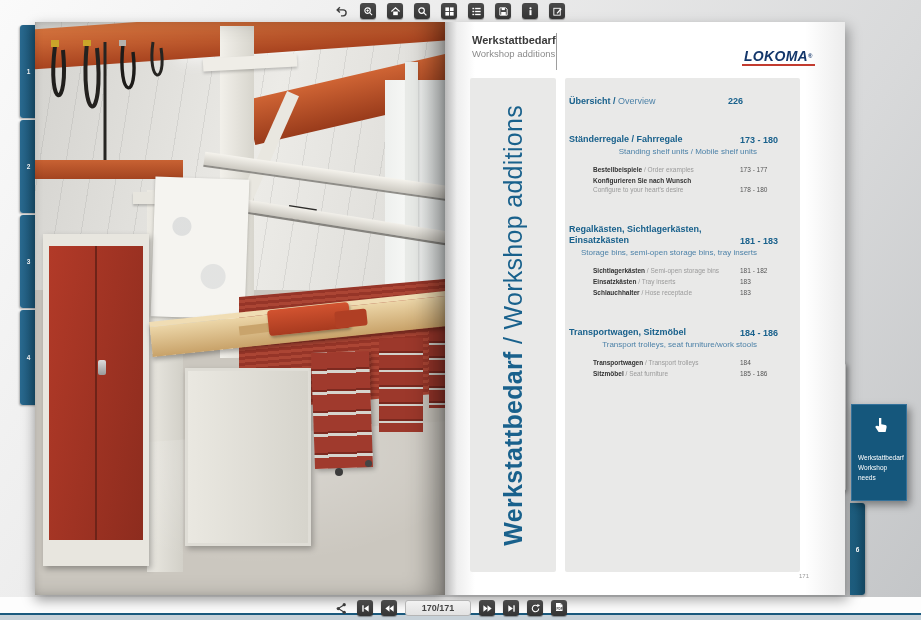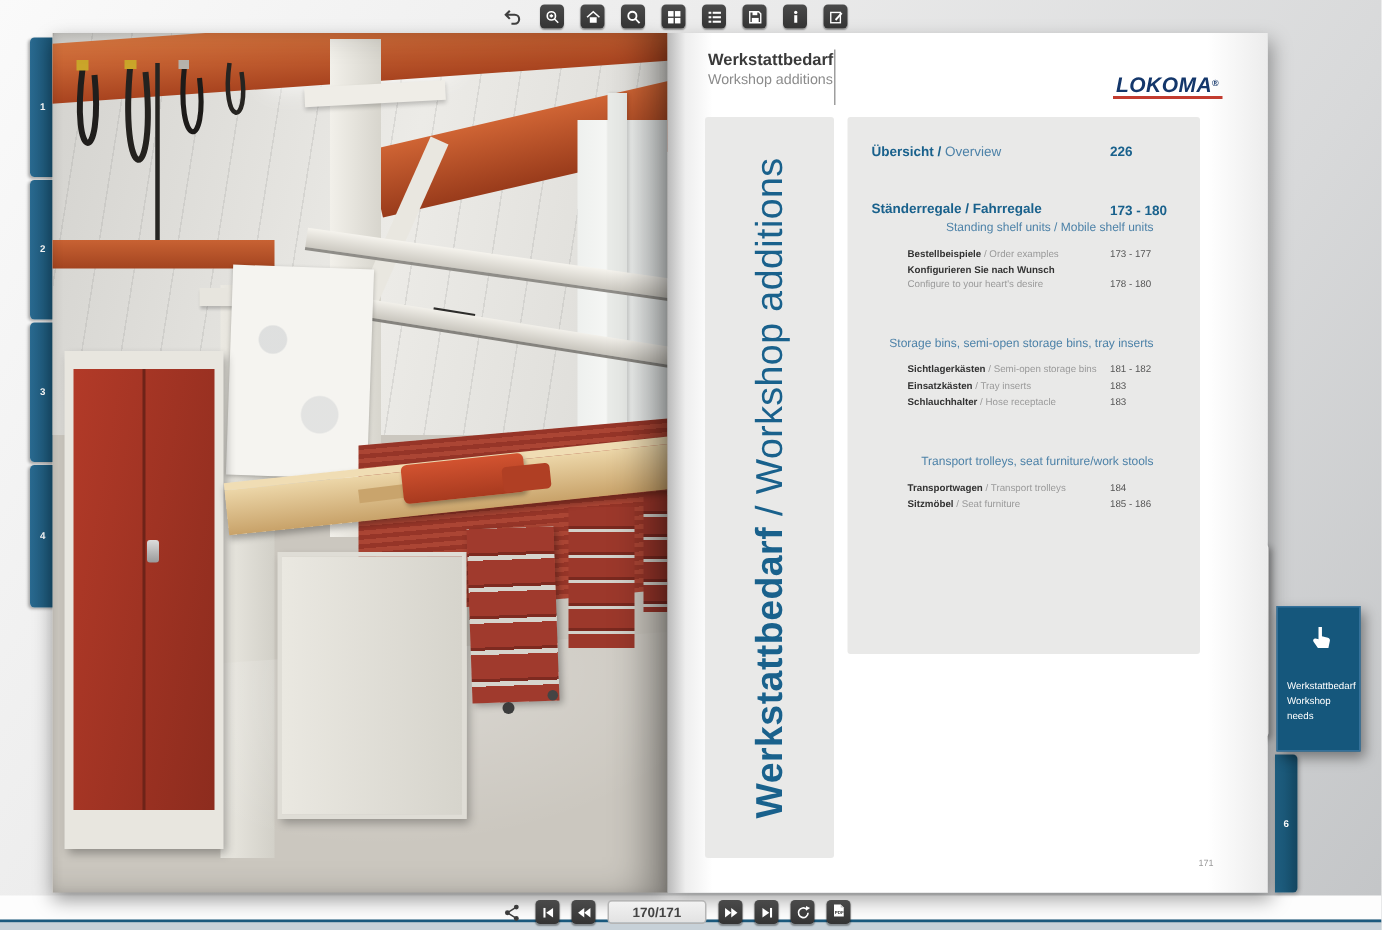--- a/index.html
+++ b/index.html
@@ -102,22 +102,22 @@
   .hdr-en{position:absolute;left:27px;top:26px;font-size:9.5px;color:#8b8b8b;}
   .hdr-div{position:absolute;left:111px;top:11px;width:1px;height:37px;background:#9e9e9e;}
   .logo{position:absolute;left:297px;top:27px;color:#14376b;font-size:14px;font-style:italic;font-weight:800;
         letter-spacing:.3px;border-bottom:2px solid #c23b2f;padding:0 2px 1px 2px;line-height:14px;}
   .logo sup{font-size:6px;font-style:normal;vertical-align:top;}
   .spine-panel{position:absolute;left:25px;top:56px;width:86px;height:494px;background:#e9e9e8;border-radius:2px;
         display:flex;align-items:center;justify-content:center;}
   .spine-text{writing-mode:vertical-rl;transform:rotate(180deg);white-space:nowrap;
         font-size:25px;color:#19618c;letter-spacing:.3px;}
   .spine-text .b{font-weight:bold;}
-  .toc-panel{position:absolute;left:120px;top:56px;width:235px;height:358px;background:#e9e9e8;border-radius:2px;
-        box-sizing:border-box;padding:18px 10px 0 16px;}
+  .toc-panel{position:absolute;left:120px;top:56px;width:235px;height:494px;background:#e9e9e8;border-radius:2px;
+        box-sizing:border-box;padding:18px 10px 0 4px;}
   .toc-row{display:flex;align-items:flex-end;margin-bottom:28px;}
   .toc-row .txt{width:155px;font-size:9px;color:#19618c;}
   .toc-row .txt .de{font-weight:bold;}
   .toc-row .txt .en-inline{color:#4d82a8;}
   .pg{flex:0 0 50px;margin-left:4px;font-size:9px;font-weight:bold;color:#19618c;}
   .toc-section{margin-bottom:30px;}
   .sec-head{display:flex;align-items:flex-end;gap:16px;}
   .sec-head .de{width:155px;font-size:9px;font-weight:bold;color:#19618c;line-height:11px;}
   .sec-en{width:188px;font-size:8px;color:#4d82a8;line-height:10px;margin-top:2px;text-align:right;}
   .subs{margin:8px 0 0 24px;}
@@ -321,38 +321,46 @@
           <div class="spg">173 - 177</div>
         </div>
         <div class="sub">
           <div class="stxt"><b>Konfigurieren Sie nach Wunsch</b><span class="block">Configure to your heart's desire</span></div>
           <div class="spg">178 - 180</div>
         </div>
       </div>
     </div>
 
     <div class="toc-section">
+      <div class="sec-head">
+          <div class="de">Regalkästen, Sichtlagerkästen, Einsatzkästen</div>
+          <div class="pg">181 - 183</div>
+        </div>
       <div class="sec-en">Storage bins, semi-open storage bins, tray inserts</div>
       <div class="subs">
         <div class="sub">
           <div class="stxt"><b>Sichtlagerkästen</b><span> / </span><span>Semi-open storage bins</span></div>
           <div class="spg">181 - 182</div>
         </div>
         <div class="sub">
           <div class="stxt"><b>Einsatzkästen</b><span> / </span><span>Tray inserts</span></div>
           <div class="spg">183</div>
         </div>
         <div class="sub">
           <div class="stxt"><b>Schlauchhalter</b><span> / </span><span>Hose receptacle</span></div>
           <div class="spg">183</div>
         </div>
       </div>
     </div>
 
     <div class="toc-section">
+      <div class="sec-head">
+          <div class="de">Transportwagen, Sitzmöbel</div>
+          <div class="pg">184 - 186</div>
+        </div>
       <div class="sec-en">Transport trolleys, seat furniture/work stools</div>
       <div class="subs">
         <div class="sub">
           <div class="stxt"><b>Transportwagen</b><span> / </span><span>Transport trolleys</span></div>
           <div class="spg">184</div>
         </div>
         <div class="sub">
           <div class="stxt"><b>Sitzmöbel</b><span> / </span><span>Seat furniture</span></div>
           <div class="spg">185 - 186</div>
         </div>

